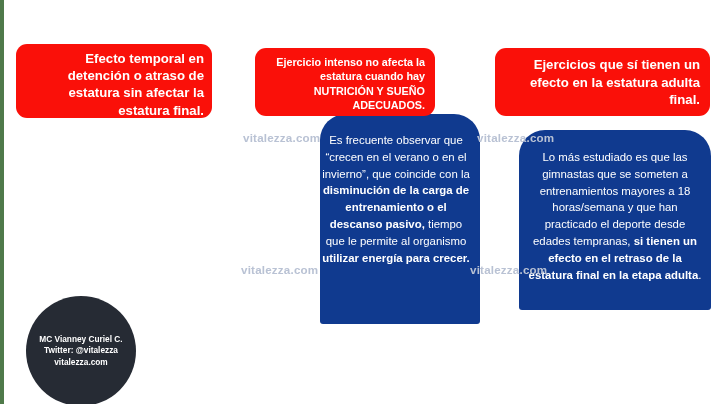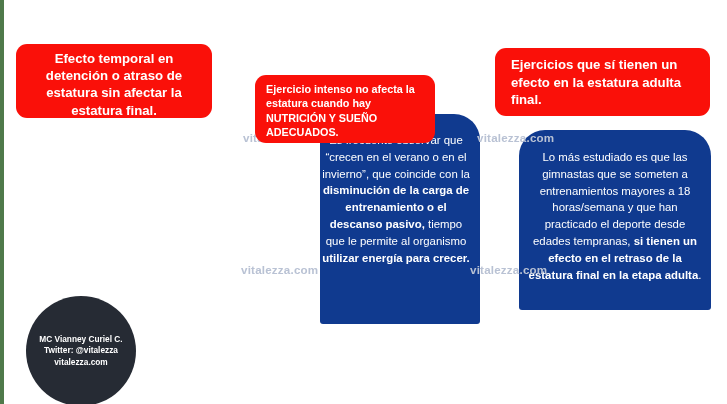--- a/index.html
+++ b/index.html
@@ -48,41 +48,41 @@
     background: #fa1009;
     border-radius: 11px;
     color: #ffffff;
     font-weight: bold;
     box-sizing: border-box;
     z-index: 4;
   }
   .red-box .rb-text {
     display: block;
     width: 100%;
+    text-align: right;
   }
   #red-box-1 {
     left: 16px;
     top: 44px;
     width: 196px;
     height: 74px;
     padding: 6px 8px 0 8px;
     text-align: center;
     font-size: 13.2px;
     line-height: 17.2px;
   }
   #red-box-2 {
     left: 255px;
     top: 48px;
     width: 180px;
     height: 68px;
     padding: 7px 10px 0 11px;
     text-align: left;
     font-size: 10.8px;
     line-height: 14.4px;
-    margin-top: 27px;
   }
   #red-box-3 {
     left: 495px;
     top: 48px;
     width: 215px;
     height: 68px;
     padding: 8px 10px 0 16px;
     text-align: left;
     font-size: 13.2px;
     line-height: 17.6px;

